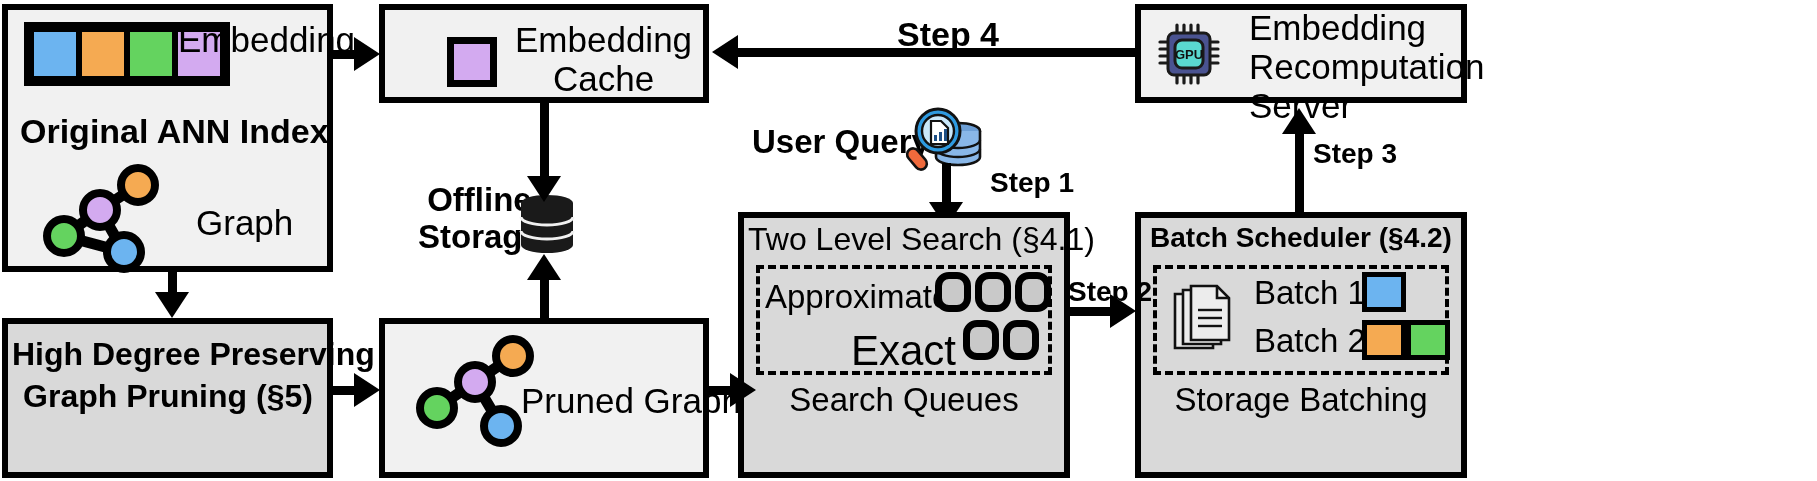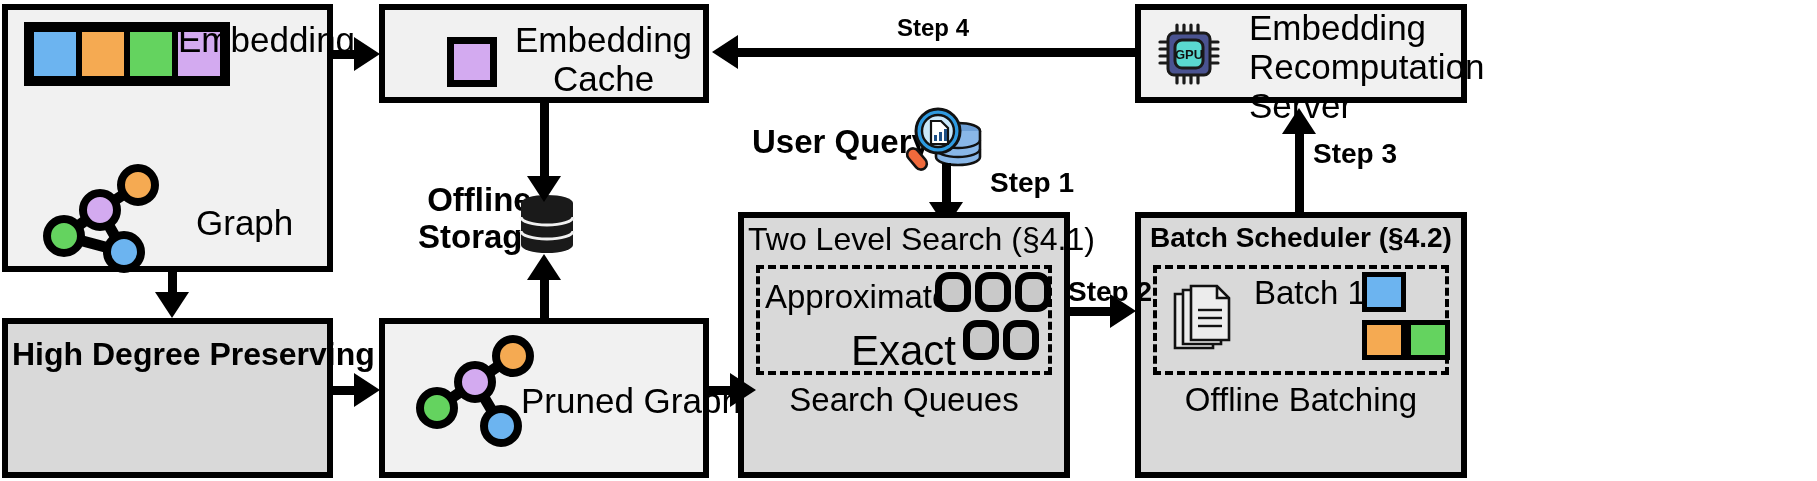--- a/index.html
+++ b/index.html
@@ -53,20 +53,21 @@
 
   <div class="embrow" style="left:24px;top:22px;">
     <div class="sw" style="background:#6cb4f0;"></div>
     <div class="sw" style="background:#f5aa52;"></div>
     <div class="sw" style="background:#64d35f;"></div>
     <div class="sw" style="background:#d3aaf0;"></div>
   </div>
 
   <div class="lbl" style="left:178px;top:20px;font-size:35px;">Embedding</div>
 
+  <div class="lbl b" style="left:20px;top:112px;font-size:34px;">Original ANN Index</div>
 
   <svg class="gsvg" style="left:34px;top:168px;" width="130" height="100" viewBox="0 0 130 100">
     <g stroke="#000" stroke-width="11" stroke-linecap="round">
       <line x1="30" y1="68" x2="66" y2="42"></line>
       <line x1="66" y1="42" x2="104" y2="17"></line>
       <line x1="66" y1="42" x2="90" y2="84"></line>
       <line x1="30" y1="68" x2="90" y2="84"></line>
     </g>
     <circle cx="104" cy="17" r="17" fill="#f5aa52" stroke="#000" stroke-width="8"></circle>
     <circle cx="66" cy="42" r="17" fill="#d3aaf0" stroke="#000" stroke-width="8"></circle>
@@ -113,21 +114,21 @@
     <text x="31" y="36" text-anchor="middle" font-family="Liberation Sans, sans-serif" font-size="13" font-weight="bold" fill="#111">GPU</text>
   </svg>
   <div class="lbl" style="left:1249px;top:8px;font-size:35px;">
     <div>Embedding</div>
     <div>Recomputation</div>
     <div>Server</div>
   </div>
 
   <div class="hline" style="left:737px;top:48px;width:398px;"></div>
   <div class="ahead l" style="left:712px;top:35px;"></div>
-  <div class="lbl b" style="left:897px;top:15px;font-size:24px;">Step 4</div>
+  <div class="lbl b" style="left:897px;top:15px;font-size:34px;">Step 4</div>
 
   <div class="lbl b ctr" style="left:418px;top:182px;font-size:33px;">
     <div>Offline</div>
     <div>Storage</div>
   </div>
   <svg class="dbwrap" style="left:518px;top:194px;" width="58" height="62" viewBox="0 0 58 62">
     <g fill="#1a1a1a">
       <ellipse cx="29" cy="9" rx="26" ry="8"></ellipse>
       <rect x="3" y="9" width="52" height="42"></rect>
       <ellipse cx="29" cy="51" rx="26" ry="8"></ellipse>
@@ -141,20 +142,21 @@
   <div class="vline" style="left:540px;top:103px;height:76px;"></div>
   <div class="ahead d" style="left:527px;top:176px;"></div>
 
   <div class="vline" style="left:540px;top:274px;height:47px;"></div>
   <div class="ahead u" style="left:527px;top:254px;"></div>
 
   <div class="box gray" style="left:2px;top:318px;width:331px;height:160px;">
   </div>
   <div class="lbl b ctr" style="left:12px;top:334px;width:312px;font-size:32px;line-height:1.3;">
     <div>High Degree Preserving</div>
+    <div>Graph Pruning (§5)</div>
   </div>
 
   <div class="vline" style="left:168px;top:272px;height:24px;"></div>
   <div class="ahead d" style="left:155px;top:292px;"></div>
 
   <div class="box" style="left:379px;top:318px;width:330px;height:160px;">
   </div>
   <svg class="gsvg" style="left:409px;top:338px;" width="130" height="105" viewBox="0 0 130 105">
     <g stroke="#000" stroke-width="11" stroke-linecap="round">
       <line x1="28" y1="70" x2="66" y2="44"></line>
@@ -232,24 +234,25 @@
     <g stroke="#111" stroke-width="2.4">
       <line x1="27" y1="26" x2="51" y2="26"></line>
       <line x1="27" y1="34" x2="51" y2="34"></line>
       <line x1="27" y1="42" x2="51" y2="42"></line>
     </g>
   </svg>
 
   <div class="lbl" style="left:1254px;top:275px;font-size:33px;">Batch 1</div>
   <div class="blk" style="left:1362px;top:272px;width:44px;height:40px;background:#6cb4f0;"></div>
 
+  <div class="lbl" style="left:1254px;top:323px;font-size:33px;">Batch 2</div>
   <div class="blk" style="left:1362px;top:320px;width:44px;height:40px;background:#f5aa52;"></div>
   <div class="blk" style="left:1406px;top:320px;width:44px;height:40px;background:#64d35f;"></div>
 
-  <div class="lbl ctr" style="left:1145px;top:382px;width:312px;font-size:33px;">Offline Batching</div>
+  <div class="lbl ctr" style="left:1145px;top:382px;width:312px;font-size:33px;">Storage Batching</div>
 
   <div class="hline" style="left:1070px;top:307px;width:44px;"></div>
   <div class="ahead r" style="left:1110px;top:294px;"></div>
   <div class="lbl b" style="left:1068px;top:276px;font-size:28px;">Step 2</div>
 
   <div class="vline" style="left:1295px;top:130px;height:82px;"></div>
   <div class="ahead u" style="left:1282px;top:108px;"></div>
   <div class="lbl b" style="left:1313px;top:138px;font-size:28px;">Step 3</div>
 
   <div class="hline" style="left:709px;top:386px;width:24px;"></div>

